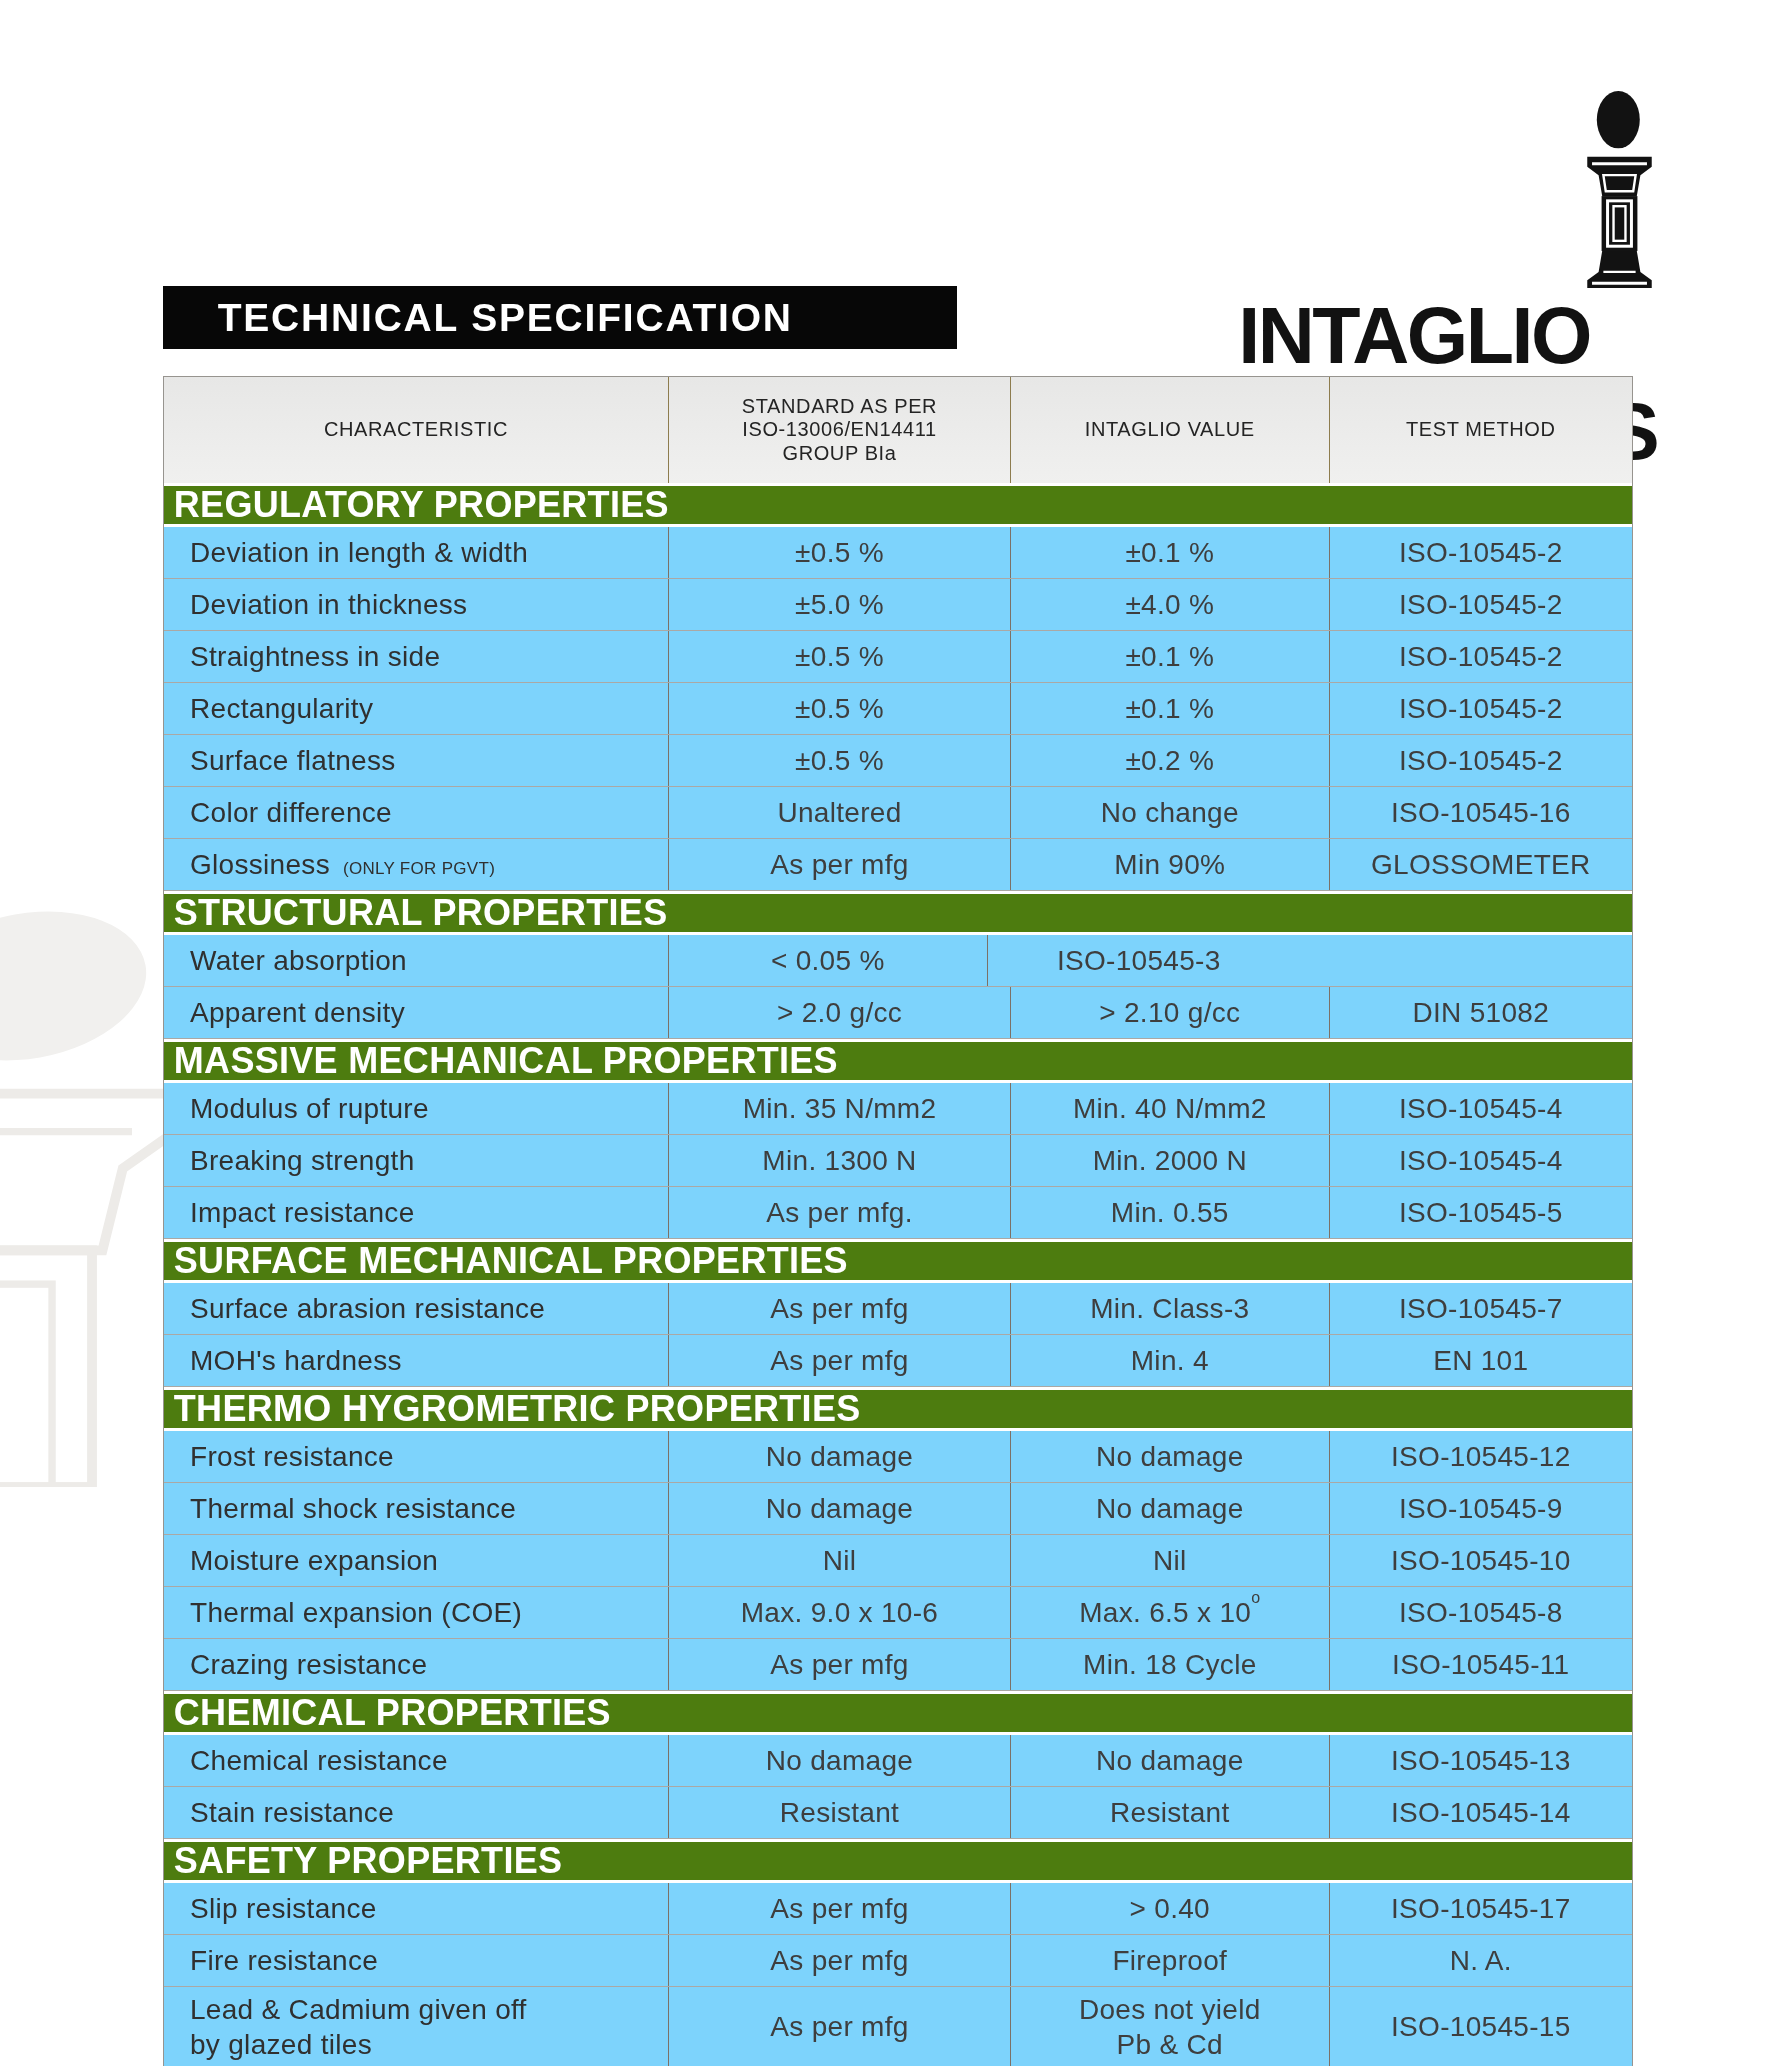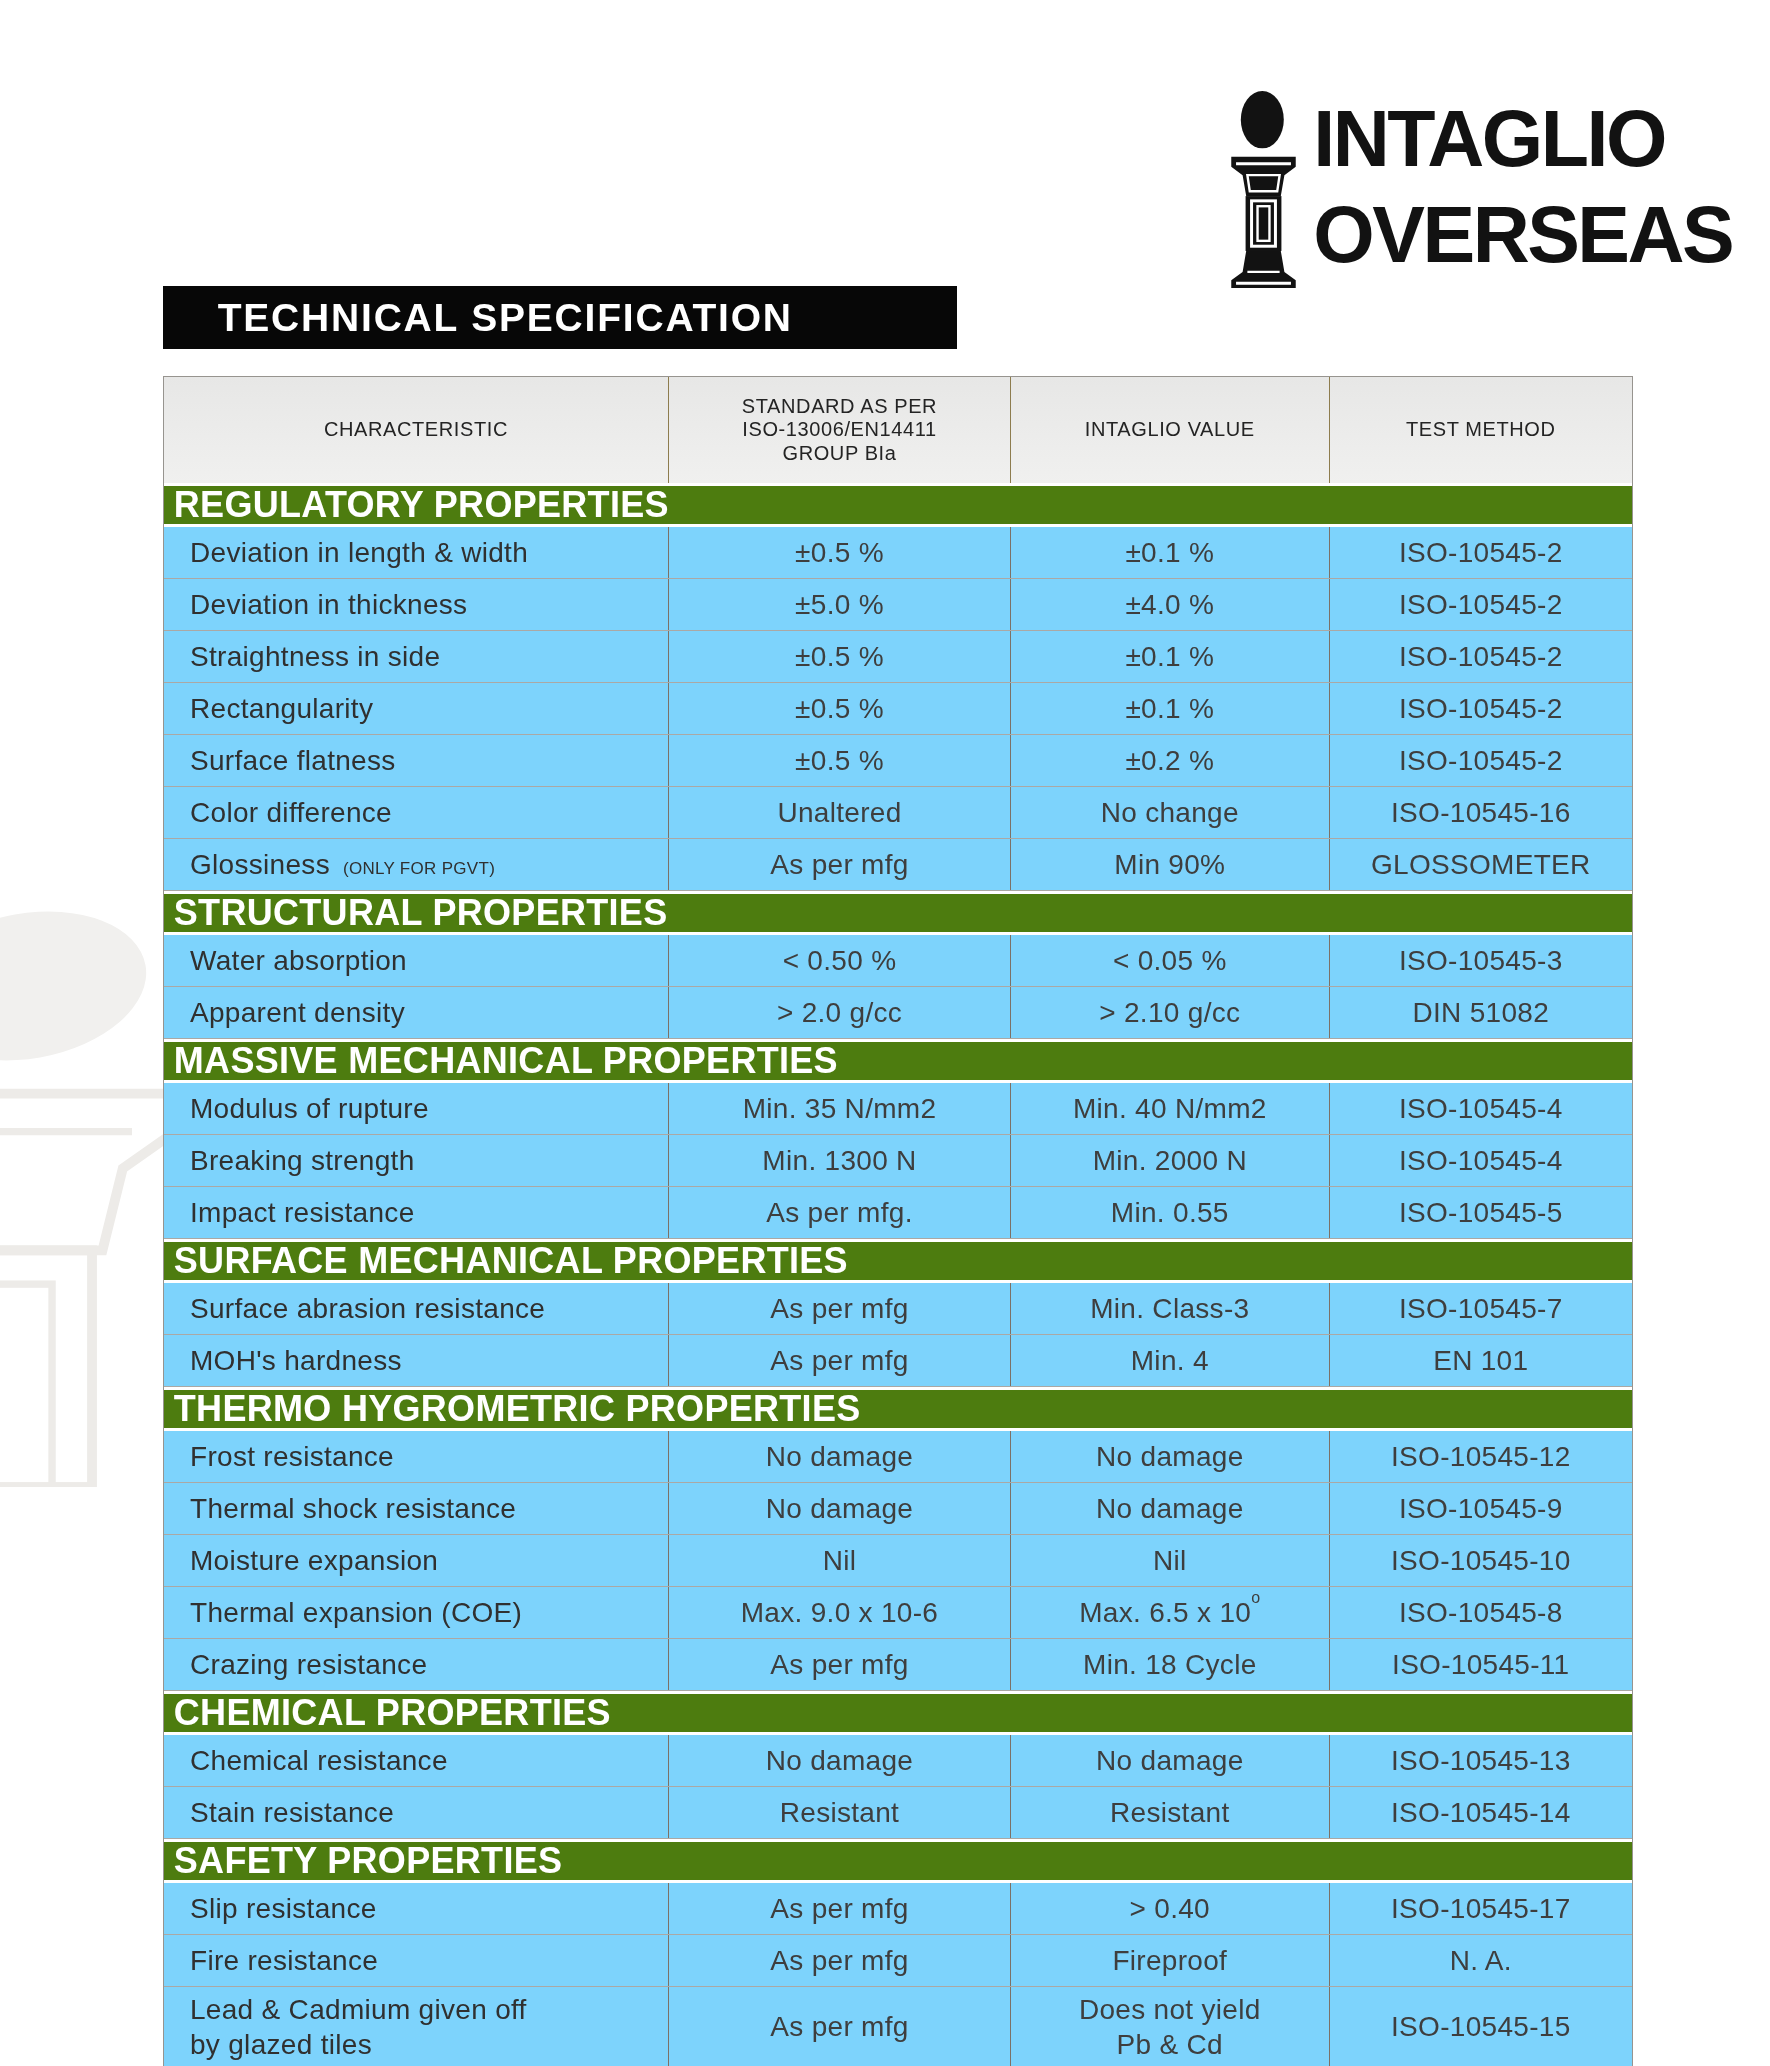--- a/index.html
+++ b/index.html
@@ -3,21 +3,21 @@
 <meta charset="utf-8">
 <style>
   html,body{margin:0;padding:0;}
   body{
     width:1770px;height:2066px;position:relative;overflow:hidden;
     background:#ffffff;font-family:"Liberation Sans", sans-serif;
   }
   
   .watermark{position:absolute;left:-114px;top:903px;width:369px;height:584px;pointer-events:none;}
   
-  .logo{position:absolute;left:1226px;top:91px;display:flex;align-items:flex-start;}
+  .logo{position:absolute;left:1226px;top:91px;display:flex;align-items:flex-end;flex-direction:column;}
   .logo-icon{width:75px;height:197px;flex:0 0 auto;}
   .logo-text{margin-left:12.3px;display:flex;flex-direction:column;}
   .logo-line{font-weight:bold;font-size:79px;line-height:1.21;letter-spacing:-2.5px;color:#121212;white-space:nowrap;}
   
   .title-bar{
     position:absolute;left:163px;top:286px;width:794px;height:63px;
     background:#070707;display:flex;align-items:center;
   }
   .title-square{width:29.5px;height:52px;margin-left:9.2px;flex:0 0 auto;}
   .title-text{color:#ffffff;font-weight:bold;font-size:39px;letter-spacing:1.8px;margin-left:16px;white-space:nowrap;}
@@ -205,23 +205,20 @@
         </div>
         <div class="cell c4">
           <span class="line">GLOSSOMETER</span>
         </div>
       </div>
       <div class="section-bar">STRUCTURAL PROPERTIES</div>
       <div class="row">
         <div class="cell c1">
           <span class="line"><span>Water absorption</span></span>
         </div>
-        <div class="cell c2">
-          <span class="line">&lt; 0.50 %</span>
-        </div>
         <div class="cell c3">
           <span class="line"><span>&lt; 0.05 %</span></span>
         </div>
         <div class="cell c4">
           <span class="line">ISO-10545-3</span>
         </div>
       </div>
       <div class="row">
         <div class="cell c1">
           <span class="line"><span>Apparent density</span></span>

